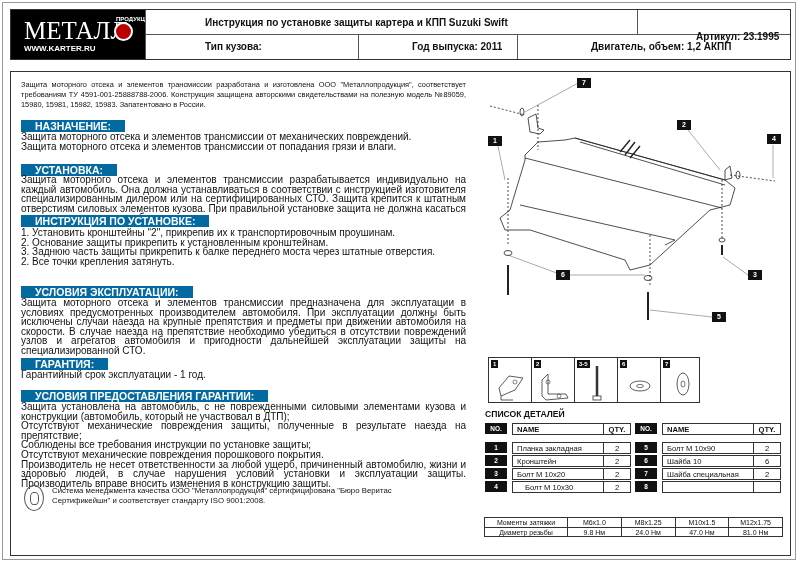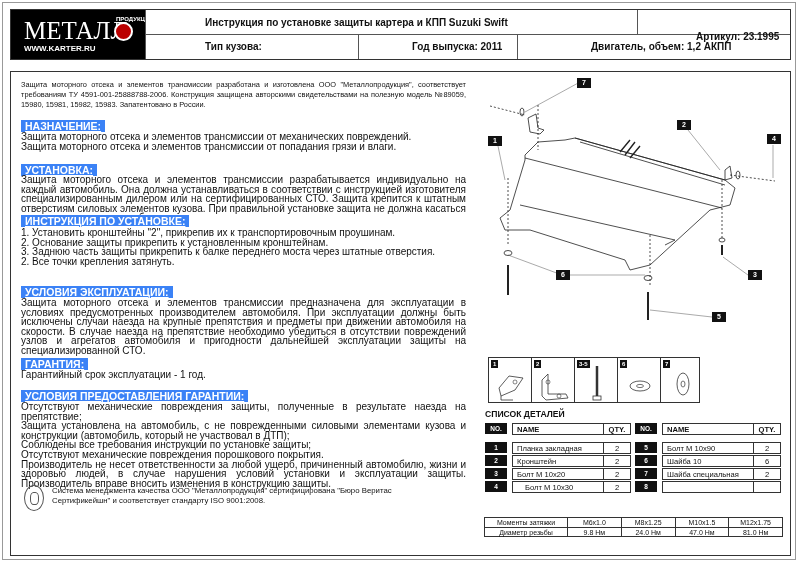--- a/index.html
+++ b/index.html
@@ -8,21 +8,21 @@
   .header{position:absolute;left:10px;top:9px;width:781px;height:51px;border:1px solid #333;box-sizing:border-box;}
   .logo{position:absolute;left:0;top:0;width:134px;height:49px;background:#000;color:#fff;}
   .logo-main{position:absolute;left:13px;top:10px;font-family:"Liberation Serif",serif;font-size:25px;letter-spacing:0px;font-weight:normal;line-height:22px;}
   .logo-url{position:absolute;left:13px;top:34px;font-size:8px;font-weight:bold;text-align:center;}
   .logo-circle{position:absolute;left:103px;top:12px;width:19px;height:19px;border-radius:50%;background:#b00;border:2px solid #fff;box-sizing:border-box;}
   .logo-arc{position:absolute;left:105px;top:6px;font-size:6px;font-weight:bold;}
   .hcell{position:absolute;font-size:10px;font-weight:bold;display:flex;align-items:center;box-sizing:border-box;margin-left:40px;}
   .hline{position:absolute;background:#555;}
   .main-box{position:absolute;left:10px;top:71px;width:781px;height:485px;border:1px solid #333;box-sizing:border-box;}
   .intro{position:absolute;left:21px;top:80px;width:445px;font-size:7.4px;line-height:10px;text-align:justify;}
-  .sec-title{position:absolute;left:21px;background:#3b82f6;color:#fff;font-weight:bold;font-size:10.5px;padding:0 4px;line-height:12px;text-decoration:underline;}
+  .sec-title{position:absolute;left:21px;background:#0369a1;color:#fff;font-weight:bold;font-size:10.5px;padding:0 14px;line-height:12px;}
   .sec-body{position:absolute;left:21px;width:445px;font-size:10px;line-height:9.6px;text-align:justify;}
   .sec-body p{margin:0;}
   .cert{position:absolute;left:24px;top:485px;width:20px;height:26px;border:1.5px solid #555;border-radius:50%;box-sizing:border-box;}
   .cert-inner{position:absolute;left:5px;top:6px;width:7px;height:11px;border:1px solid #555;border-radius:40%;}
   .cert-text{position:absolute;left:52px;top:486px;width:400px;font-size:7.8px;line-height:10px;}
   .diagram{position:absolute;left:480px;top:70px;width:305px;height:280px;}
   .tag{position:absolute;background:#111;color:#fff;font-size:7px;font-weight:bold;width:14px;height:10px;text-align:center;line-height:10px;}
   .parts{position:absolute;left:488px;top:357px;width:212px;height:46px;border:1px solid #333;display:flex;box-sizing:border-box;}
   .part{flex:1;border-right:1px solid #333;position:relative;}
   .part:last-child{border-right:none;}
@@ -88,22 +88,22 @@
 </div>
 
 <div class="sec-title" style="top:286px;">УСЛОВИЯ ЭКСПЛУАТАЦИИ:</div>
 <div class="sec-body" style="top:298px;">Защита моторного отсека и элементов трансмиссии предназначена для эксплуатации в условиях предусмотренных производителем автомобиля. При эксплуатации должны быть исключены случаи наезда на крупные препятствия и предметы при движении автомобиля на скорости. В случае наезда на препятствие необходимо убедиться в отсутствии повреждений узлов и агрегатов автомобиля и пригодности дальнейшей эксплуатации защиты на специализированной СТО.</div>
 
 <div class="sec-title" style="top:358px;">ГАРАНТИЯ:</div>
 <div class="sec-body" style="top:370px;">Гарантийный срок эксплуатации - 1 год.</div>
 
 <div class="sec-title" style="top:390px;">УСЛОВИЯ ПРЕДОСТАВЛЕНИЯ ГАРАНТИИ:</div>
 <div class="sec-body" style="top:402px;">
+  <p>Защита установлена на автомобиль, с не поврежденными силовыми элементами кузова и конструкции (автомобиль, который не участвовал в ДТП);</p>
   <p>Отсутствуют механические повреждения защиты, полученные в результате наезда на препятствие;</p>
-  <p>Защита установлена на автомобиль, с не поврежденными силовыми элементами кузова и конструкции (автомобиль, который не участвовал в ДТП);</p>
   <p>Соблюдены все требования инструкции по установке защиты;</p>
   <p>Отсутствуют механические повреждения порошкового покрытия.</p>
   <p>Производитель не несет ответственности за любой ущерб, причиненный автомобилю,  жизни и здоровью людей, в случае нарушения условий установки и эксплуатации защиты. Производитель вправе вносить изменения в конструкцию защиты.</p>
 </div>
 
 <div class="cert">
     <div class="cert-inner"></div>
   </div>
 <div class="cert-text">Система менеджмента качества ООО "Металлопродукция" сертифицирована "Бюро Веритас Сертификейшн" и соответствует стандарту ISO 9001:2008.</div>
 

